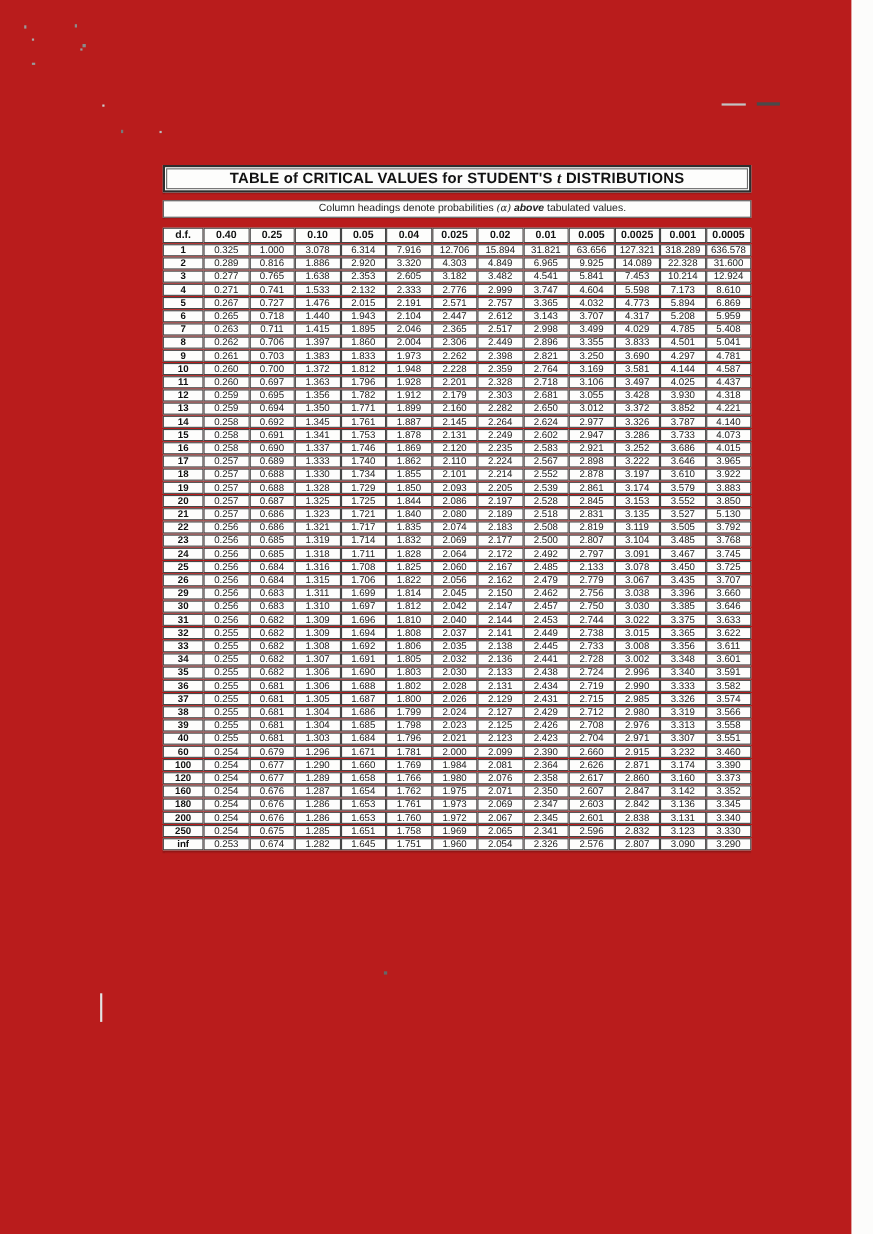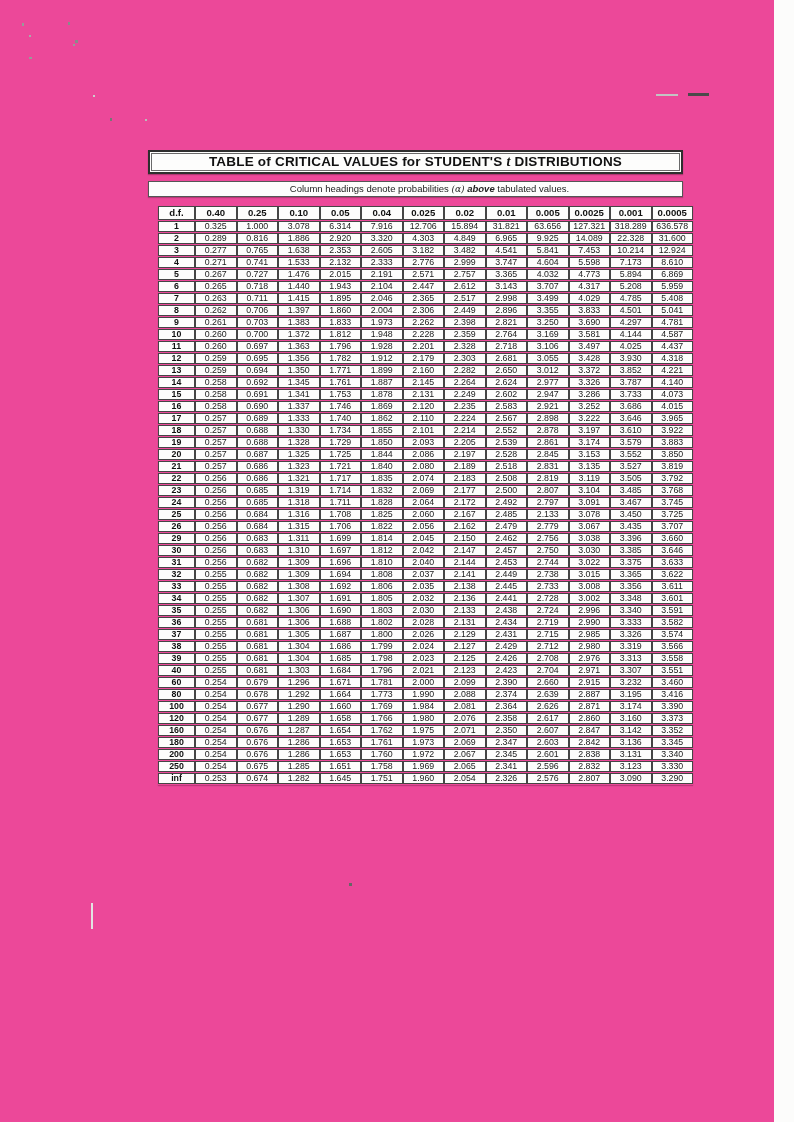--- a/index.html
+++ b/index.html
@@ -5,21 +5,21 @@
   html, body { margin: 0; padding: 0; }
   body {
     width: 794px; height: 1122px;
     background: #fcfcfb;
     font-family: "Liberation Sans", sans-serif;
     color: #1c1c1c;
   }
   .page {
     position: relative;
     width: 774px; height: 1122px;
-    background: #ec4899;
+    background: #b91c1c;
     overflow: hidden;
   }
   .content {
     position: absolute;
     left: 148px; top: 150px;
     width: 535px;
   }
   .title-box {
     border: 2px solid #2e2e2e;
     padding: 1px;
@@ -52,21 +52,20 @@
   }
   .subtitle-box .alpha { font-style: italic; font-family: "DejaVu Serif", serif; font-size: 9px; }
   .subtitle-box .emph { font-weight: bold; font-style: italic; }
   table.ttable {
     margin-top: 8px;
     width: 535px;
     border-collapse: separate;
     border-spacing: 0 1px;
     table-layout: fixed;
     box-shadow: 0 1px 1px rgba(0,0,0,0.2);
-    margin-left: 10px;
   }
   table.ttable th, table.ttable td {
     box-sizing: border-box;
     border: 1px solid #454545;
     background: #fdfdfc;
     text-align: center;
     padding: 0;
     overflow: hidden;
     white-space: nowrap;
   }
@@ -453,21 +452,21 @@
             <td>0.686</td>
             <td>1.323</td>
             <td>1.721</td>
             <td>1.840</td>
             <td>2.080</td>
             <td>2.189</td>
             <td>2.518</td>
             <td>2.831</td>
             <td>3.135</td>
             <td>3.527</td>
-            <td>3.819</td>
+            <td>5.130</td>
           </tr>
           <tr>
             <td class="df">22</td>
             <td>0.256</td>
             <td>0.686</td>
             <td>1.321</td>
             <td>1.717</td>
             <td>1.835</td>
             <td>2.074</td>
             <td>2.183</td>
@@ -726,35 +725,20 @@
             <td>1.781</td>
             <td>2.000</td>
             <td>2.099</td>
             <td>2.390</td>
             <td>2.660</td>
             <td>2.915</td>
             <td>3.232</td>
             <td>3.460</td>
           </tr>
           <tr>
-            <td class="df">80</td>
-            <td>0.254</td>
-            <td>0.678</td>
-            <td>1.292</td>
-            <td>1.664</td>
-            <td>1.773</td>
-            <td>1.990</td>
-            <td>2.088</td>
-            <td>2.374</td>
-            <td>2.639</td>
-            <td>2.887</td>
-            <td>3.195</td>
-            <td>3.416</td>
-          </tr>
-          <tr>
             <td class="df">100</td>
             <td>0.254</td>
             <td>0.677</td>
             <td>1.290</td>
             <td>1.660</td>
             <td>1.769</td>
             <td>1.984</td>
             <td>2.081</td>
             <td>2.364</td>
             <td>2.626</td>

